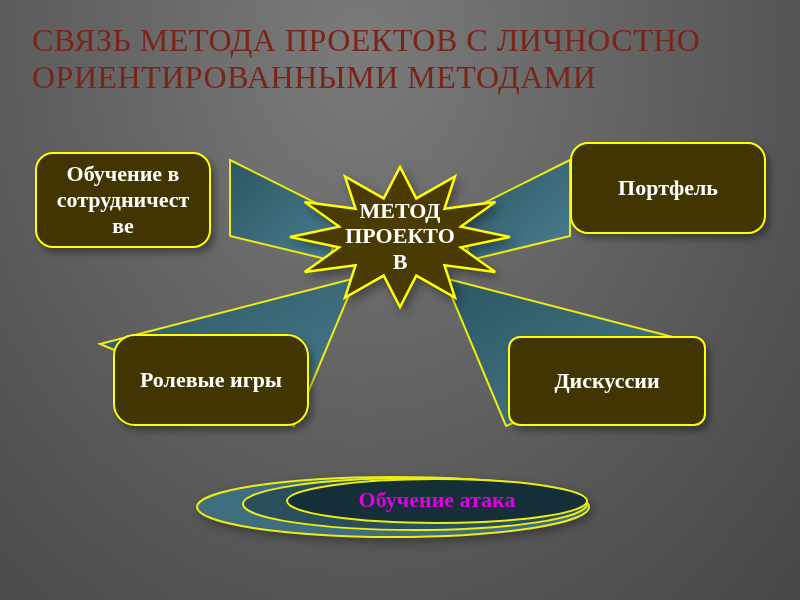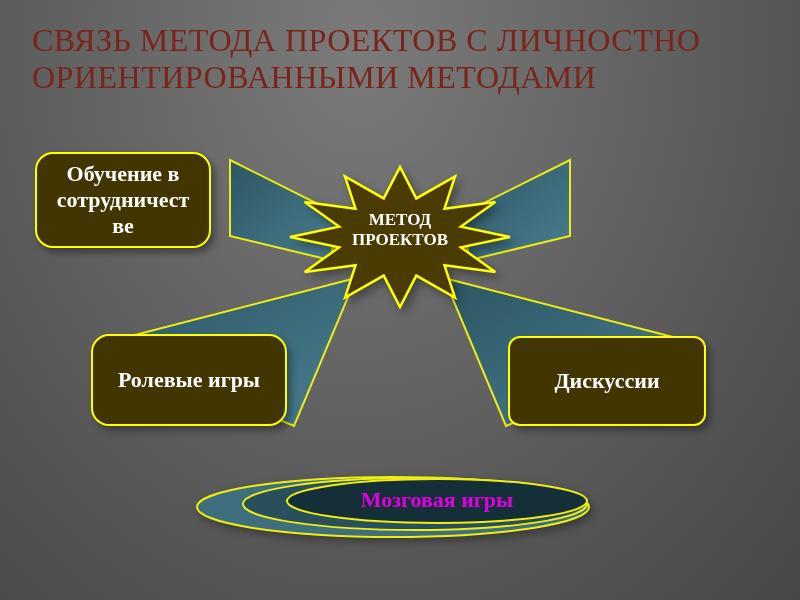--- a/index.html
+++ b/index.html
@@ -16,26 +16,26 @@
   .node{
     position:absolute;display:flex;align-items:center;justify-content:center;
     text-align:center;background:#413501;border:2px solid #ffff00;border-radius:18px;
     color:#ffffff;font-weight:bold;font-size:22px;line-height:1.18;
     box-sizing:border-box;padding:2px 16px;overflow-wrap:break-word;
     box-shadow:4px 5px 7px rgba(0,0,0,.35);
   }
   .node span{display:block;width:100%;overflow-wrap:break-word;}
   .node-tl{left:35px;top:152px;width:176px;height:96px;}
   .node-tr{left:570px;top:142px;width:196px;height:92px;}
-  .node-bl{left:91px;top:334px;width:196px;height:92px;}
+  .node-bl{left:113px;top:334px;width:196px;height:92px;border-radius:22px;}
   .node-br{left:508px;top:336px;width:198px;height:90px;border-radius:12px;}
   .star-label{
-    position:absolute;left:344px;top:188px;width:112px;height:84px;
+    position:absolute;left:344px;top:194px;width:112px;height:84px;
     display:flex;align-items:center;justify-content:center;text-align:center;
-    color:#ffffff;font-weight:bold;font-size:17px;line-height:1.15;
+    color:#ffffff;font-weight:bold;font-size:22px;line-height:1.15;
   }
   .star-label span{display:block;width:100%;overflow-wrap:break-word;}
   .footer-label{
     position:absolute;left:287px;top:487px;width:300px;text-align:center;
     color:#e100e1;font-weight:bold;font-size:22px;
   }
 </style>
 </head>
 <body>
 
@@ -64,26 +64,29 @@
     <g style="filter:drop-shadow(3px 4px 5px rgba(0,0,0,.35));">
       <ellipse cx="393" cy="507" rx="196" ry="30" fill="#3f6e7e" stroke="#eded12" stroke-width="2"></ellipse>
       <ellipse cx="415" cy="504" rx="172" ry="26" fill="#2a4f5c" stroke="#eded12" stroke-width="2"></ellipse>
       <ellipse cx="437" cy="501" rx="150" ry="22" fill="#142f38" stroke="#eded12" stroke-width="2"></ellipse>
     </g>
   </svg>
 
   <div class="node node-tl">
     <span>Обучение в сотрудничестве</span>
   </div>
+  <div class="node node-tr">
+    <span>Портфель</span>
+  </div>
   <div class="node node-bl">
     <span>Ролевые игры</span>
   </div>
   <div class="node node-br">
     <span>Дискуссии</span>
   </div>
 
   <div class="star-label">
     <span>МЕТОД ПРОЕКТОВ</span>
   </div>
 
-  <div class="footer-label">Мозговая игры</div>
+  <div class="footer-label">Обучение атака</div>
 
 </div>
 
 </body></html>

